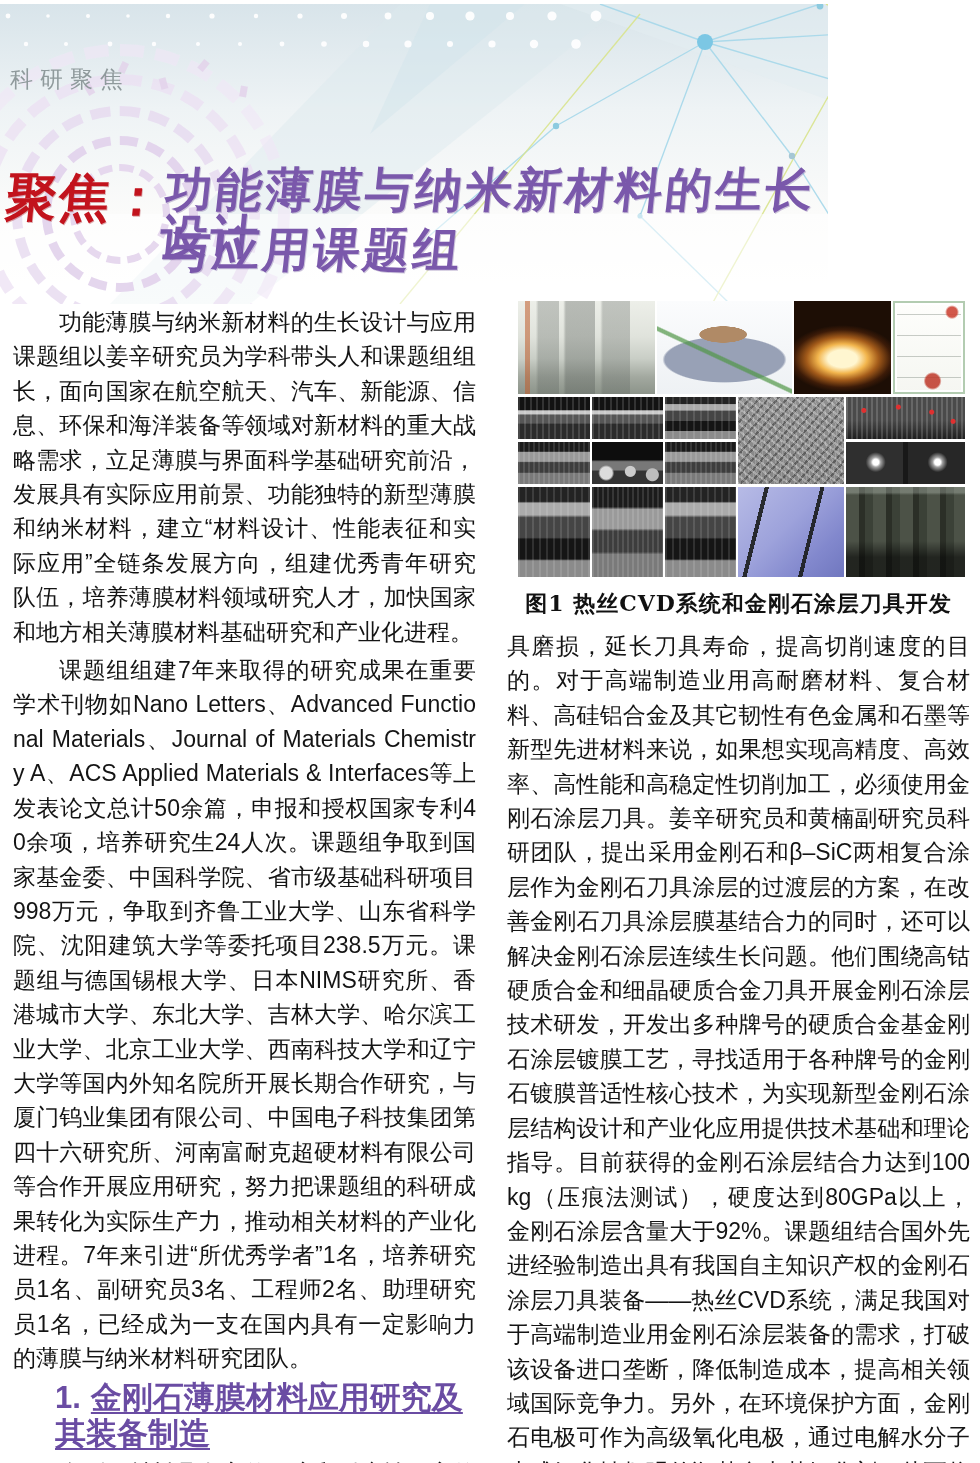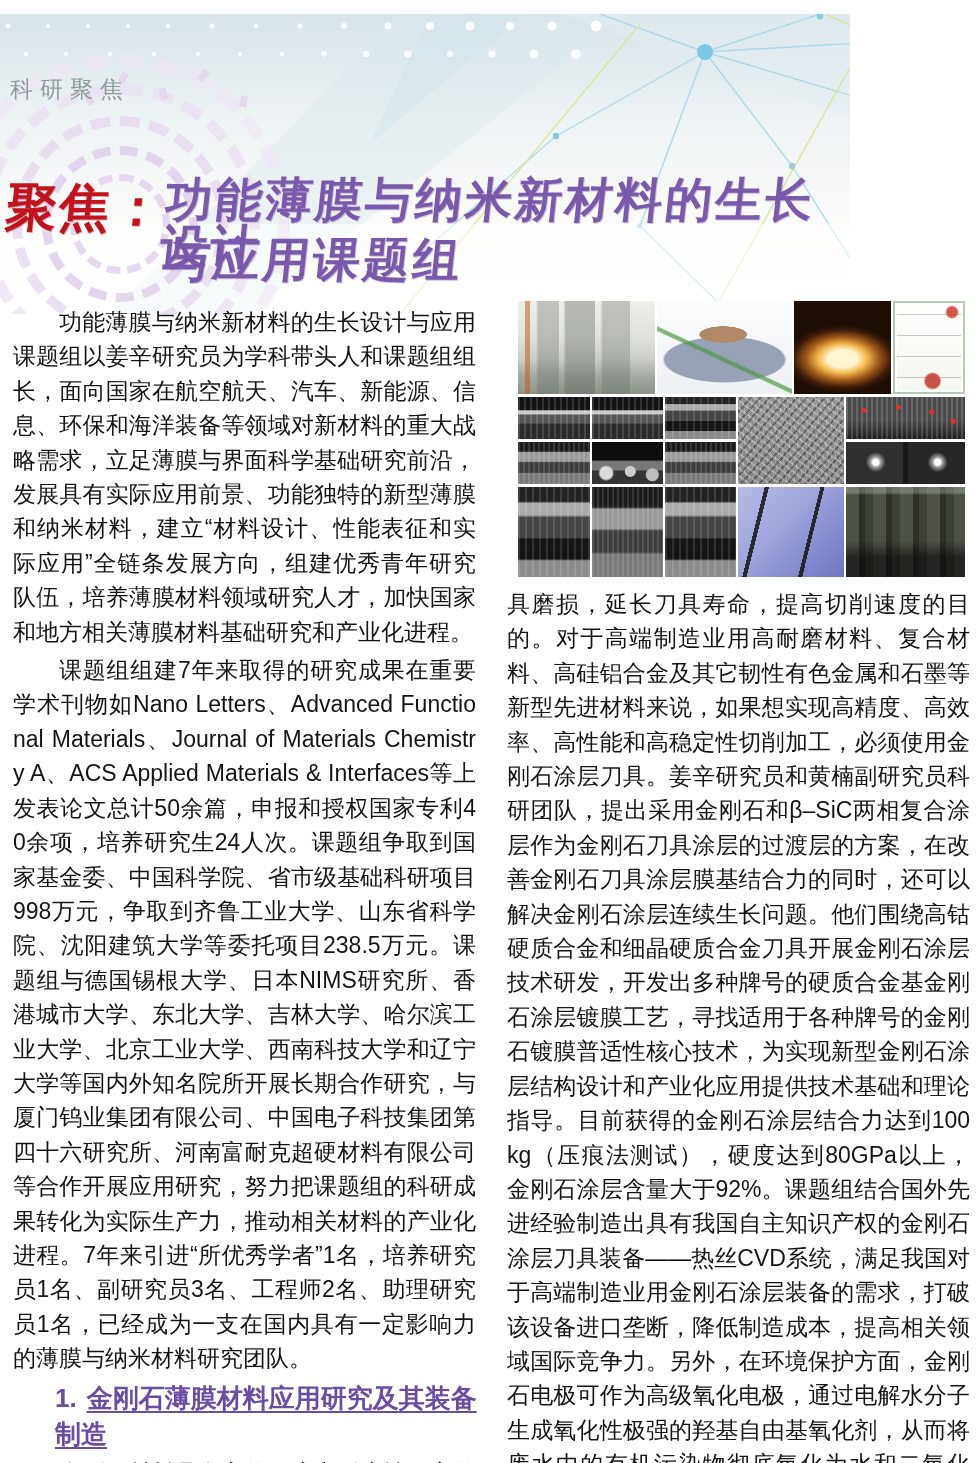--- a/index.html
+++ b/index.html
@@ -4,21 +4,21 @@
 <style>
   html,body{margin:0;padding:0;}
   body{
     width:980px;height:1463px;position:relative;background:#ffffff;
     font-family:"Liberation Sans","DejaVu Sans",sans-serif;
     color:#161616;overflow:hidden;
   }
   .page{position:absolute;inset:0;}
 
   
-  .header{position:absolute;left:0;top:14px;width:828px;height:300px;overflow:hidden;padding-left:22px;}
+  .header{position:absolute;left:0;top:4px;width:828px;height:300px;overflow:hidden;}
   .header svg{position:absolute;left:0;top:0;}
   .starburst{position:absolute;left:-50px;top:40px;width:340px;height:340px;pointer-events:none;}
   .ring{position:absolute;border-radius:50%;box-sizing:border-box;}
   .r1{left:120px;top:120px;width:100px;height:100px;border:7px dashed #e6d8ee;}
   .r2{left:92px;top:92px;width:156px;height:156px;border:9px dashed #e2d2ec;opacity:.9;}
   .r3{left:62px;top:62px;width:216px;height:216px;border:10px dashed #e7daf0;opacity:.8;}
   .r4{left:30px;top:30px;width:280px;height:280px;border:11px dashed #ecdff3;opacity:.7;}
   .r5{left:0px;top:0px;width:340px;height:340px;border:12px dashed #f1e7f7;opacity:.6;}
   .fleck{position:absolute;width:7px;height:11px;background:#e2d1ea;opacity:.8;}
 
@@ -46,21 +46,21 @@
   .col{position:absolute;top:301px;width:471px;}
   .col-left{left:9px;}
   .col-right{left:503px;}
   .body-par{
     margin:4px;font-size:23px;line-height:34.4px;text-align:justify;
     text-justify:inter-ideograph;color:#141414;text-indent:2em;
     word-break:break-all;
   }
   .no-indent{text-indent:0;}
   .sec-heading{
-    margin:2px 0 2px 0;padding-left:46px;font-size:26px;line-height:36px;
+    margin:2px 0 2px 0;padding-left:46px;font-size:31px;line-height:36px;
     color:#6a4ca3;font-weight:700;
   }
   .sec-heading .num{margin-right:10px;}
   .sec-heading .txt{text-decoration:underline;text-underline-offset:4px;text-decoration-thickness:2px;}
 
   
   figure{margin:0;padding:0;}
   .collage{position:relative;margin-left:15px;width:447px;height:276px;background:#ffffff;}
   .tile{position:absolute;}
   .ph-lab{background:
@@ -261,17 +261,18 @@
         <div class="tile sem-speckle" style="left:220px;top:96px;width:106px;height:87px;"></div>
         <div class="tile sem-red" style="left:328px;top:96px;width:119px;height:42px;"></div>
         <div class="tile sem-diff" style="left:328px;top:141px;width:119px;height:42px;"></div>
 
         <div class="tile sem-c" style="left:0;top:186px;width:72px;height:90px;"></div>
         <div class="tile sem-b" style="left:74px;top:186px;width:71px;height:90px;"></div>
         <div class="tile sem-c" style="left:147px;top:186px;width:71px;height:90px;"></div>
         <div class="tile ph-glove" style="left:220px;top:186px;width:106px;height:90px;"></div>
         <div class="tile ph-drills" style="left:328px;top:186px;width:119px;height:90px;"></div>
       </div>
+      <figcaption>图1 热丝CVD系统和金刚石涂层刀具开发</figcaption>
     </figure>
     <p class="body-par no-indent">具磨损，延长刀具寿命，提高切削速度的目的。对于高端制造业用高耐磨材料、复合材料、高硅铝合金及其它韧性有色金属和石墨等新型先进材料来说，如果想实现高精度、高效率、高性能和高稳定性切削加工，必须使用金刚石涂层刀具。姜辛研究员和黄楠副研究员科研团队，提出采用金刚石和β–SiC两相复合涂层作为金刚石刀具涂层的过渡层的方案，在改善金刚石刀具涂层膜基结合力的同时，还可以解决金刚石涂层连续生长问题。他们围绕高钴硬质合金和细晶硬质合金刀具开展金刚石涂层技术研发，开发出多种牌号的硬质合金基金刚石涂层镀膜工艺，寻找适用于各种牌号的金刚石镀膜普适性核心技术，为实现新型金刚石涂层结构设计和产业化应用提供技术基础和理论指导。目前获得的金刚石涂层结合力达到100kg（压痕法测试），硬度达到80GPa以上，金刚石涂层含量大于92%。课题组结合国外先进经验制造出具有我国自主知识产权的金刚石涂层刀具装备——热丝CVD系统，满足我国对于高端制造业用金刚石涂层装备的需求，打破该设备进口垄断，降低制造成本，提高相关领域国际竞争力。另外，在环境保护方面，金刚石电极可作为高级氧化电极，通过电解水分子生成氧化性极强的羟基自由基氧化剂，从而将废水中的有机污染物彻底氧化为水和二氧化碳，在废水处理领</p>
   </div>
 
 </div>
 
 </body></html>

